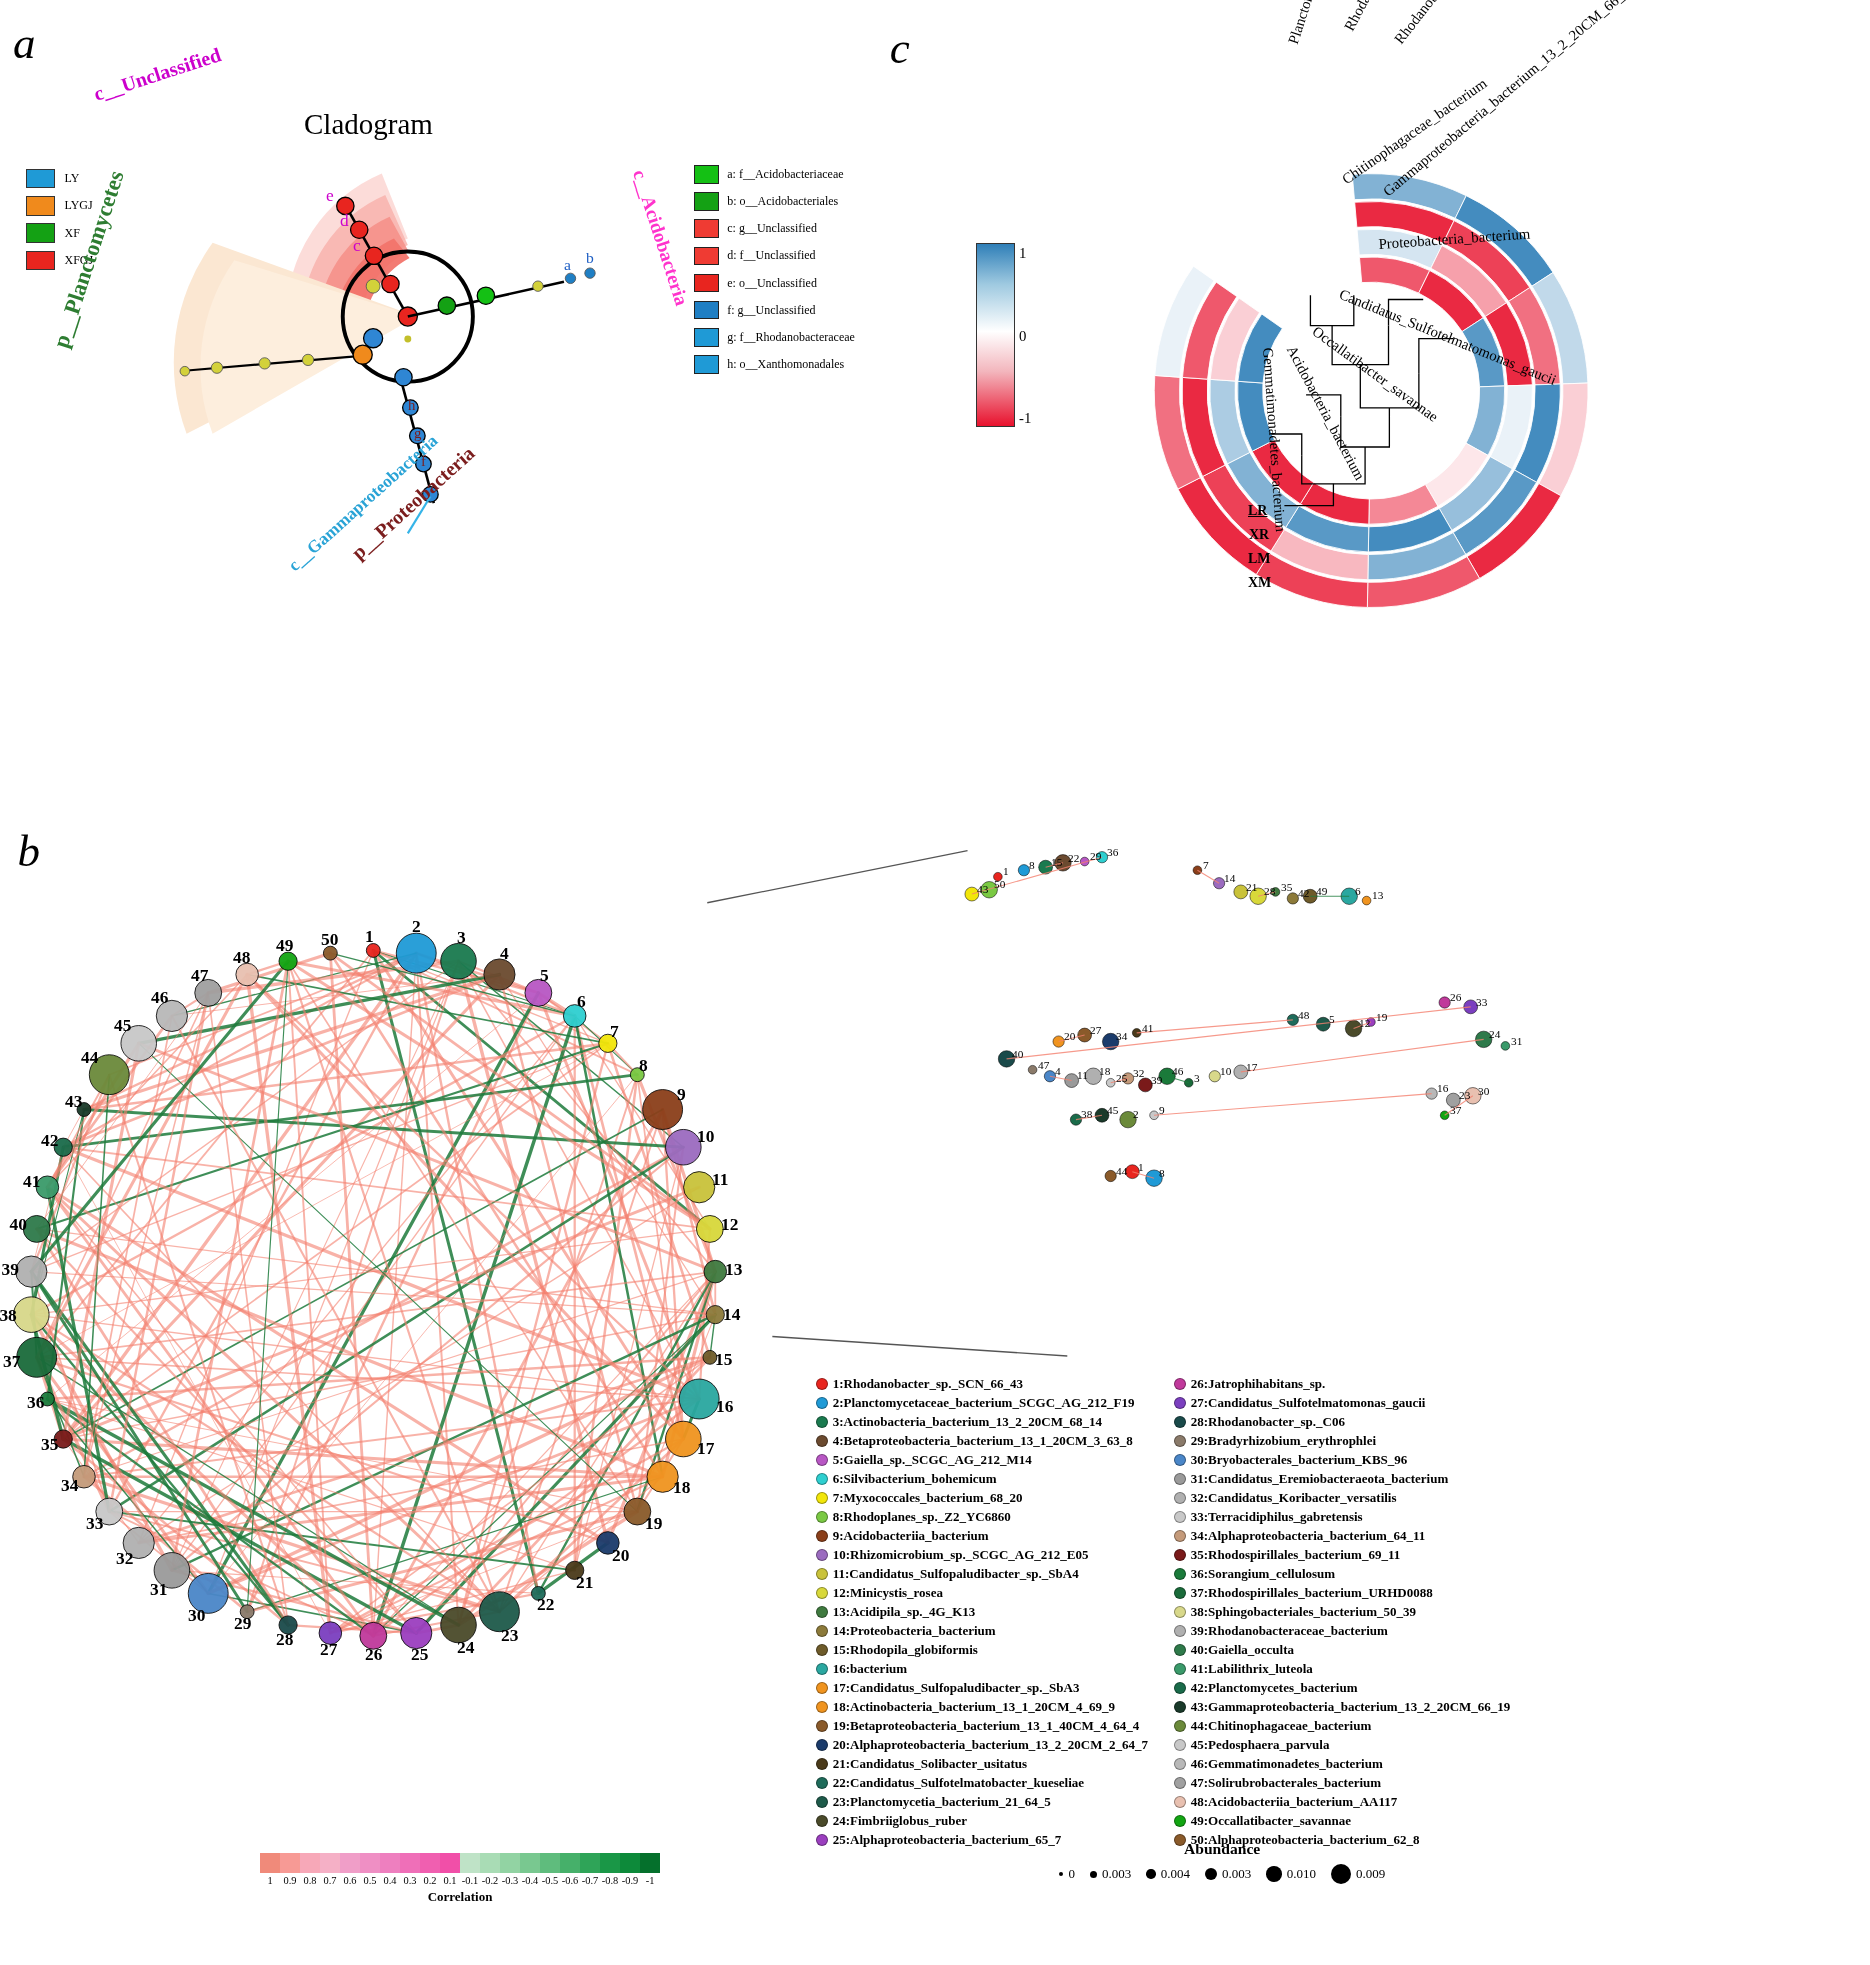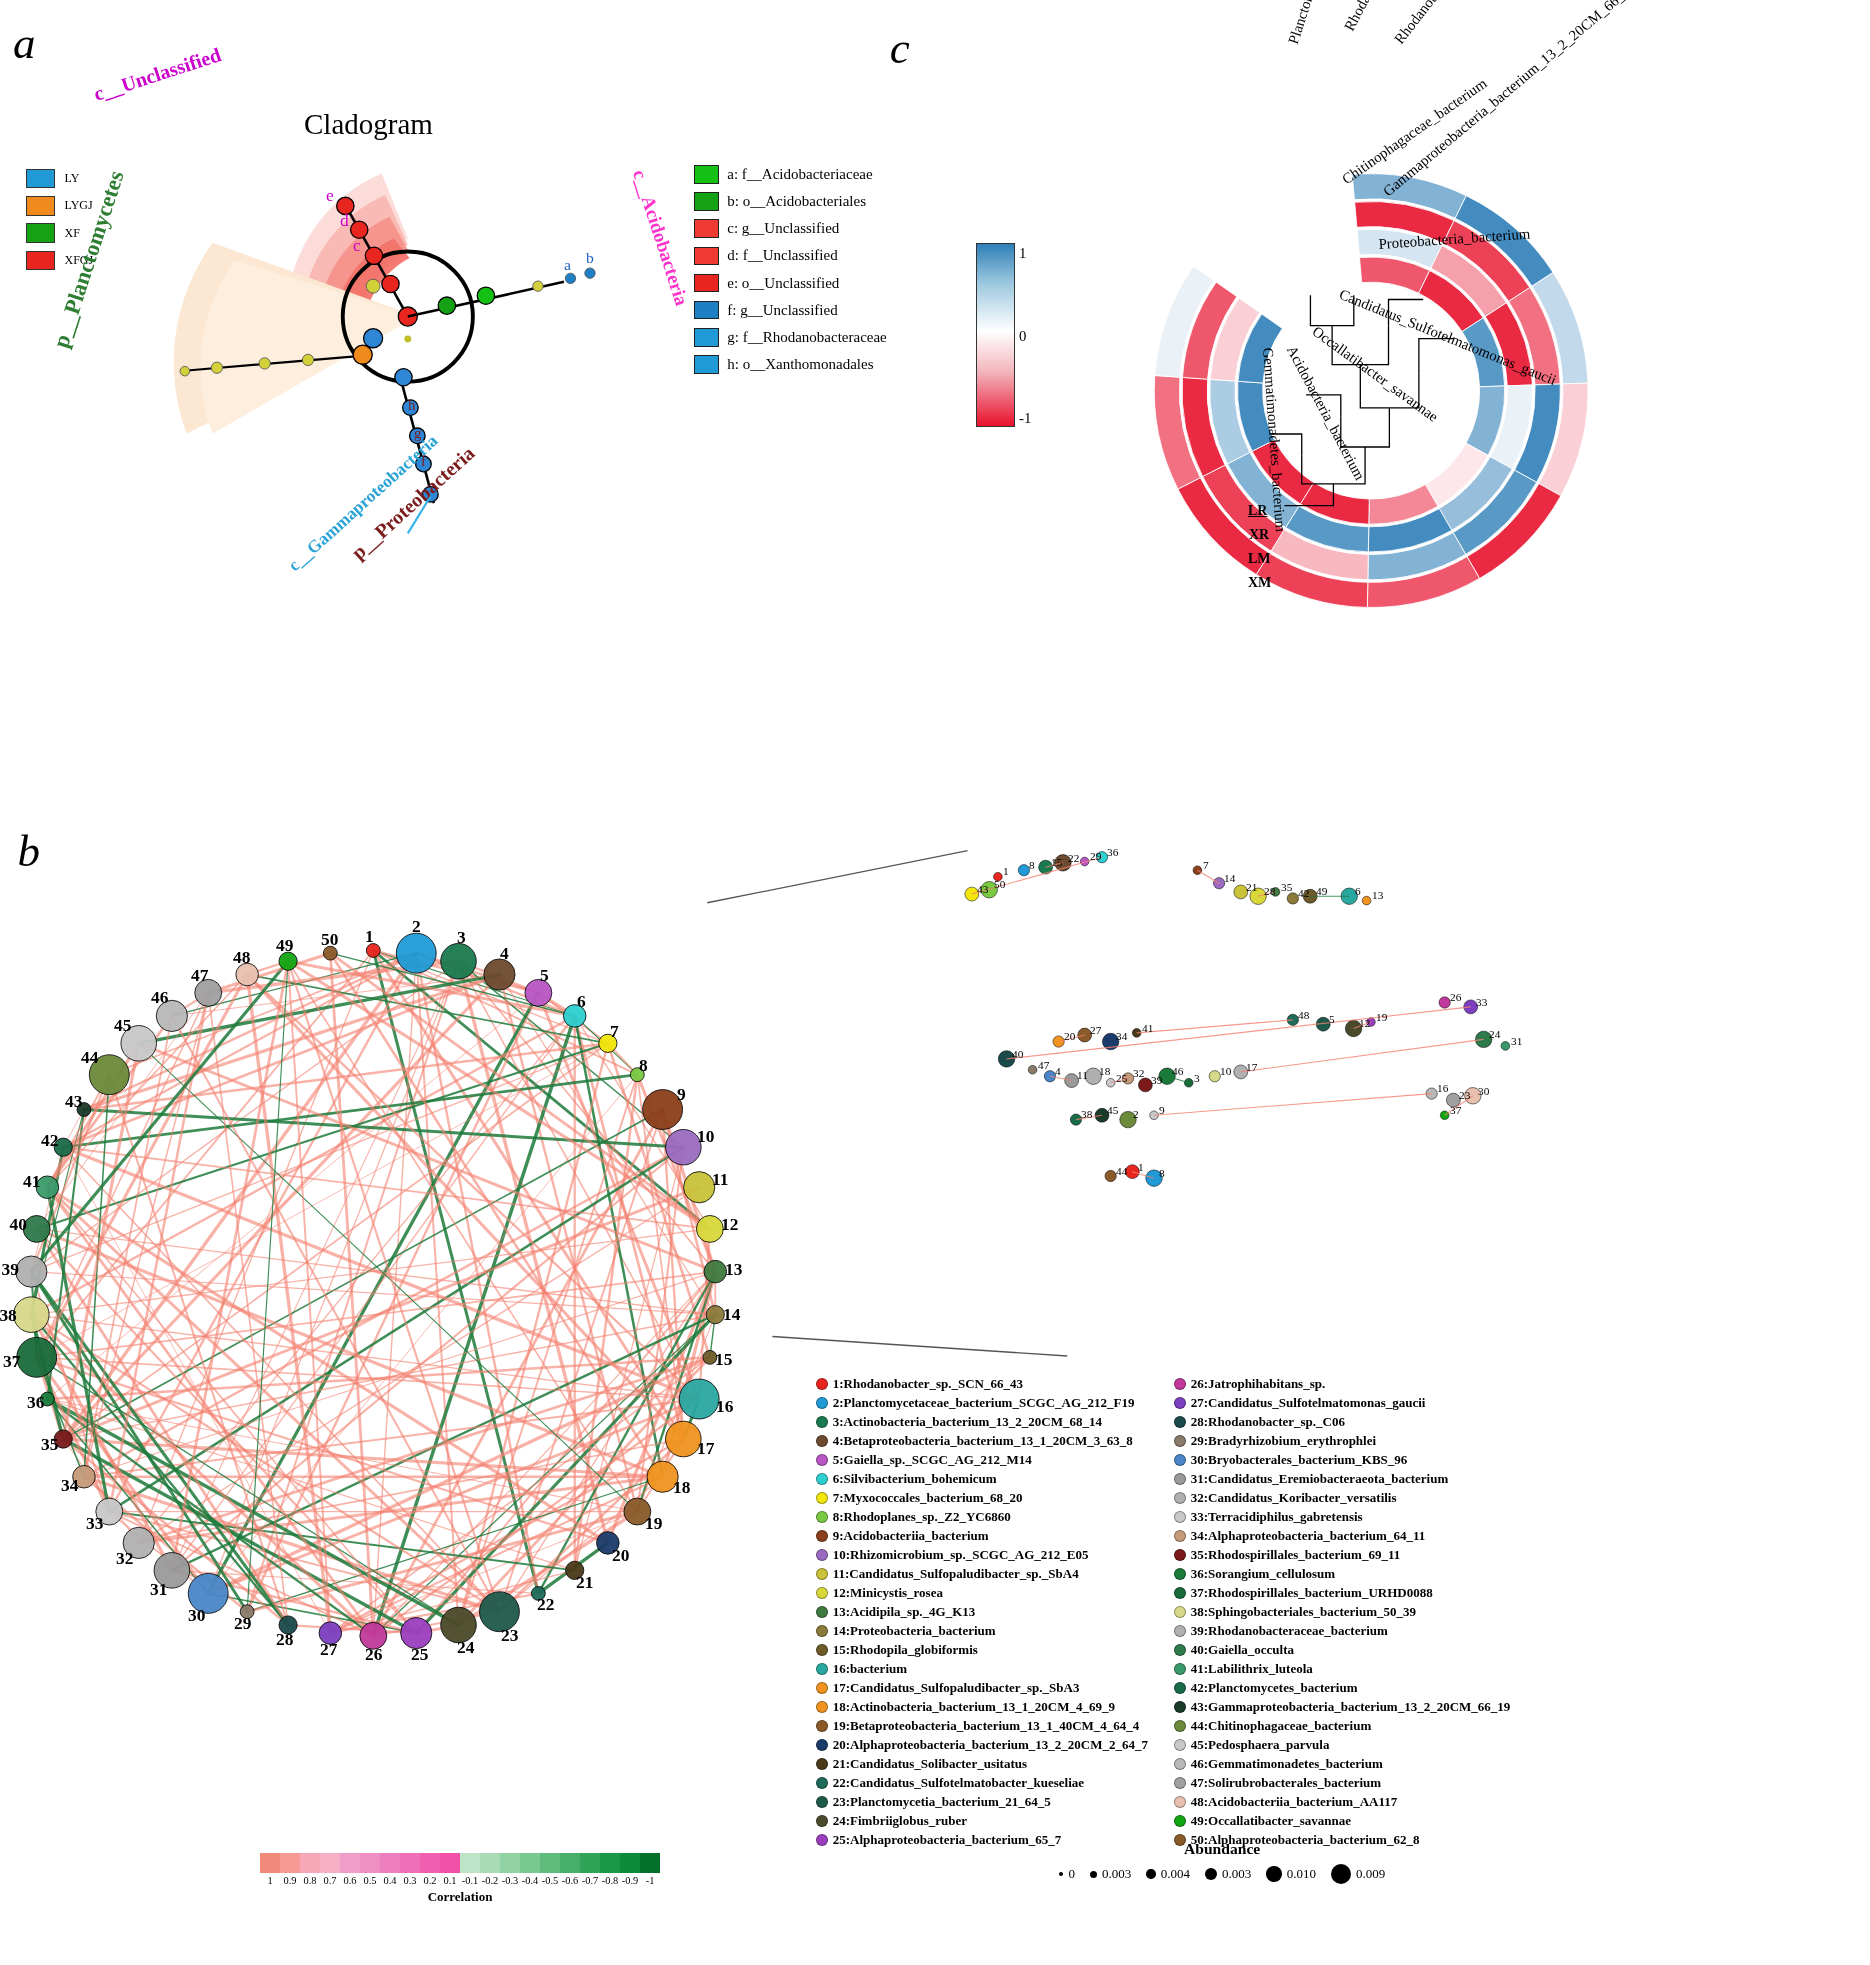--- a/index.html
+++ b/index.html
@@ -8,21 +8,21 @@
   
   #panelA{position:absolute;left:0;top:0;width:894px;height:816px;}
   #cladoTitle{position:absolute;left:304px;top:108px;font-size:29px;color:#000;}
   #groupLegend{position:absolute;left:26px;top:169px;}
   .glrow{display:flex;align-items:center;margin-bottom:7.8px;}
   .glbox{width:27px;height:17.4px;margin-right:9.5px;border:0.4px solid #333;}
   .gltxt{font-size:12px;}
   #cladeLegend{position:absolute;left:694px;top:165px;}
   .clrow{display:flex;align-items:center;margin-bottom:8.7px;}
   .clbox{width:22.6px;height:16.5px;margin-right:8.7px;border:0.4px solid #222;}
-  .cltxt{font-size:15px;}
+  .cltxt{font-size:12px;}
   #cladoSvgWrap{position:absolute;left:104px;top:130px;width:651px;height:642px;}
   
   #panelC{position:absolute;left:894px;top:0;width:976px;height:894px;}
   #panelC svg{position:absolute;left:0;top:0;}
   .cLabel{position:absolute;font-size:14.8px;font-family:"Liberation Serif",serif;white-space:nowrap;transform-origin:0 0;}
   #colorbarWrap{position:absolute;left:82px;top:243px;}
   .cbtick{position:absolute;font-size:14.8px;}
   .sampleLbl{position:absolute;font-size:14px;font-weight:bold;}
   
   #panelB{position:absolute;left:0;top:816px;width:1870px;height:1149px;}

